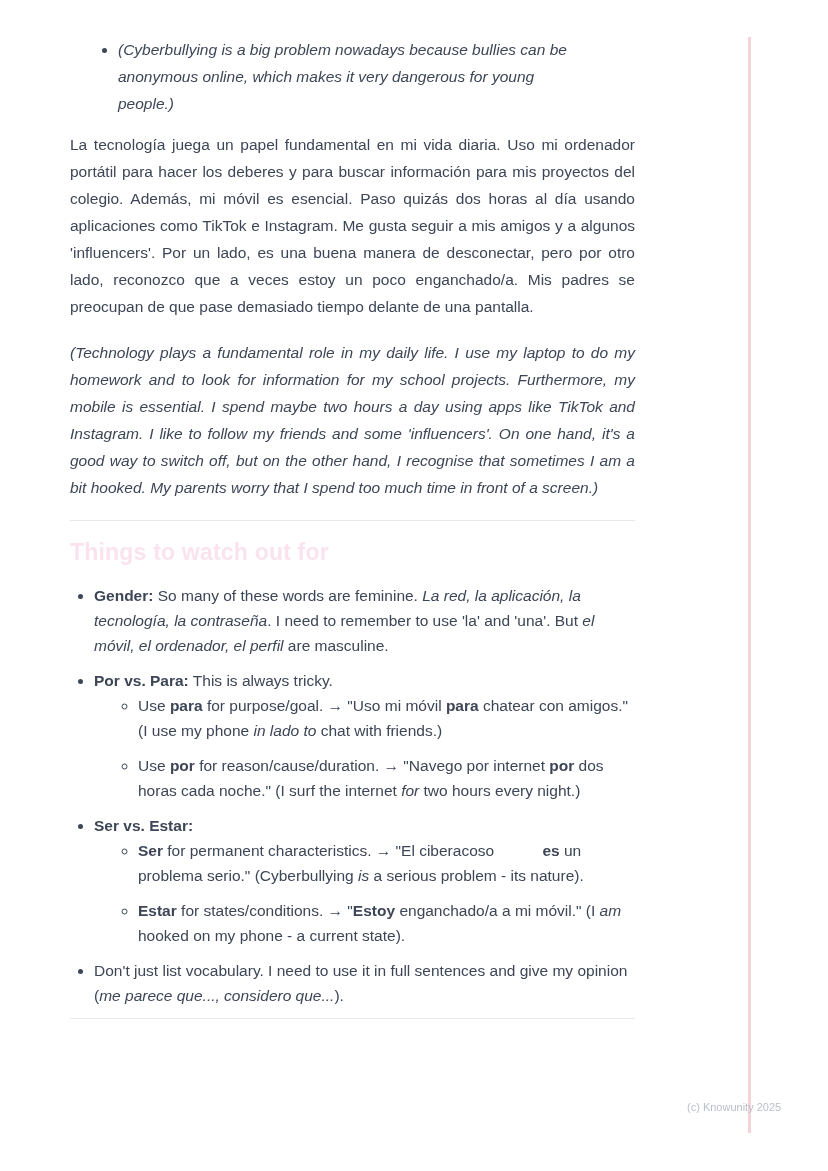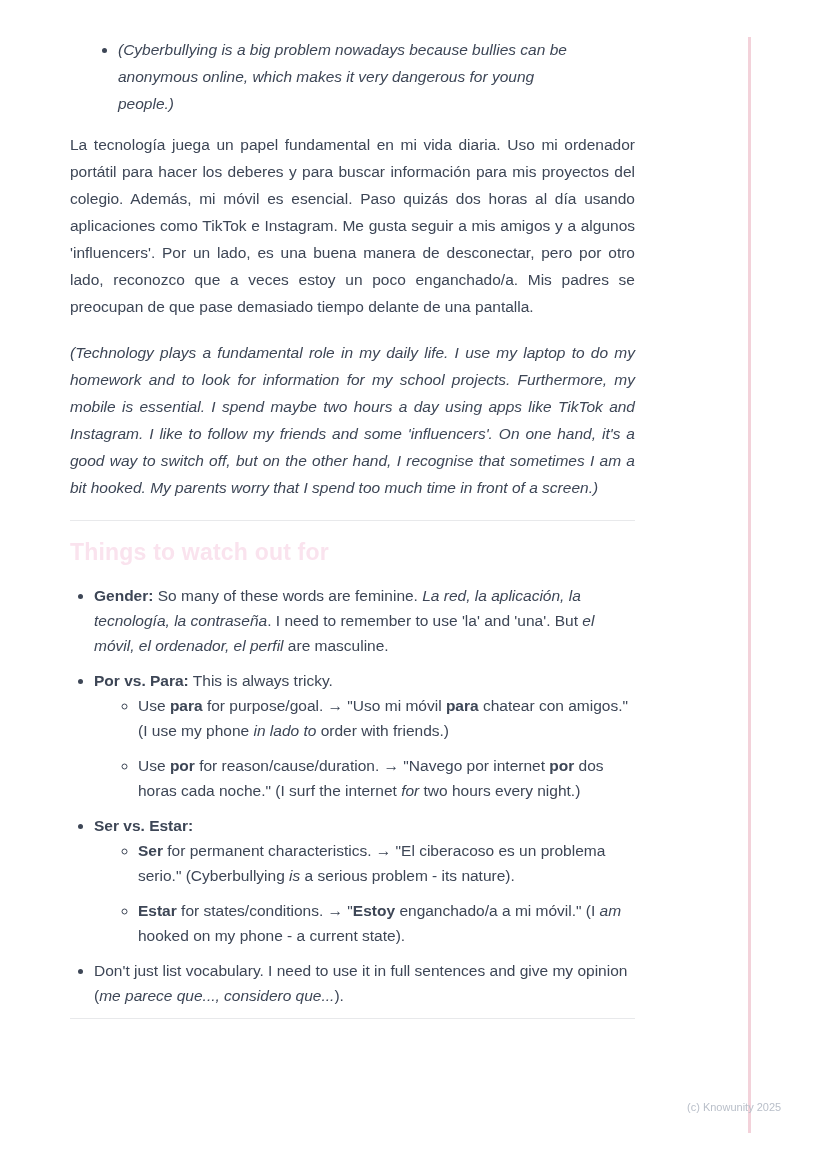--- a/index.html
+++ b/index.html
@@ -110,33 +110,33 @@
   <ul class="watch-list">
 
     <li>
       <span><span style="font-weight: 700;">Gender:</span><span> So many of these words are feminine. </span><span style="font-style: italic;">La red, la aplicación, la tecnología, la contraseña</span><span>. I need to remember to use 'la' and 'una'. But </span><span style="font-style: italic;">el móvil, el ordenador, el perfil</span><span> are masculine.</span></span>
     </li>
 
     <li>
       <span><span style="font-weight: 700;">Por vs. Para:</span><span> This is always tricky.</span></span>
       <ul class="sub-list">
         <li>
-          <span><span>Use </span><span style="font-weight: 700;">para</span><span> for purpose/goal. → "Uso mi móvil </span><span style="font-weight: 700;">para</span><span> chatear con amigos." (I use my phone </span><span style="font-style: italic;">in lado to</span><span> order with friends.)</span></span>
+          <span><span>Use </span><span style="font-weight: 700;">para</span><span> for purpose/goal. → "Uso mi móvil </span><span style="font-weight: 700;">para</span><span> chatear con amigos." (I use my phone </span><span style="font-style: italic;">in lado to</span><span> chat with friends.)</span></span>
         </li>
         <li>
           <span><span>Use </span><span style="font-weight: 700;">por</span><span> for reason/cause/duration. → "Navego por internet </span><span style="font-weight: 700;">por</span><span> dos horas cada noche." (I surf the internet </span><span style="font-style: italic;">for</span><span> two hours every night.)</span></span>
         </li>
       </ul>
     </li>
 
     <li>
       <span><span style="font-weight: 700; margin-top: 48px;">Ser vs. Estar:</span></span>
       <ul class="sub-list">
         <li>
-          <span><span style="font-weight: 700;">Ser</span><span> for permanent characteristics. → "El ciberacoso </span><span style="font-weight: 400;">es</span><span> un problema serio." (Cyberbullying </span><span style="font-style: italic;">is</span><span> a serious problem - its nature).</span></span>
+          <span><span style="font-weight: 700;">Ser</span><span> for permanent characteristics. → "El ciberacoso </span><span style="font-weight: 700; margin-left: 44px;">es</span><span> un problema serio." (Cyberbullying </span><span style="font-style: italic;">is</span><span> a serious problem - its nature).</span></span>
         </li>
         <li>
           <span><span style="font-weight: 700;">Estar</span><span> for states/conditions. → "</span><span style="font-weight: 700;">Estoy</span><span> enganchado/a a mi móvil." (I </span><span style="font-style: italic;">am</span><span> hooked on my phone - a current state).</span></span>
         </li>
       </ul>
     </li>
 
     <li>
       <span><span>Don't just list vocabulary. I need to use it in full sentences and give my opinion (</span><span style="font-style: italic;">me parece que..., considero que...</span><span>).</span></span>
     </li>

